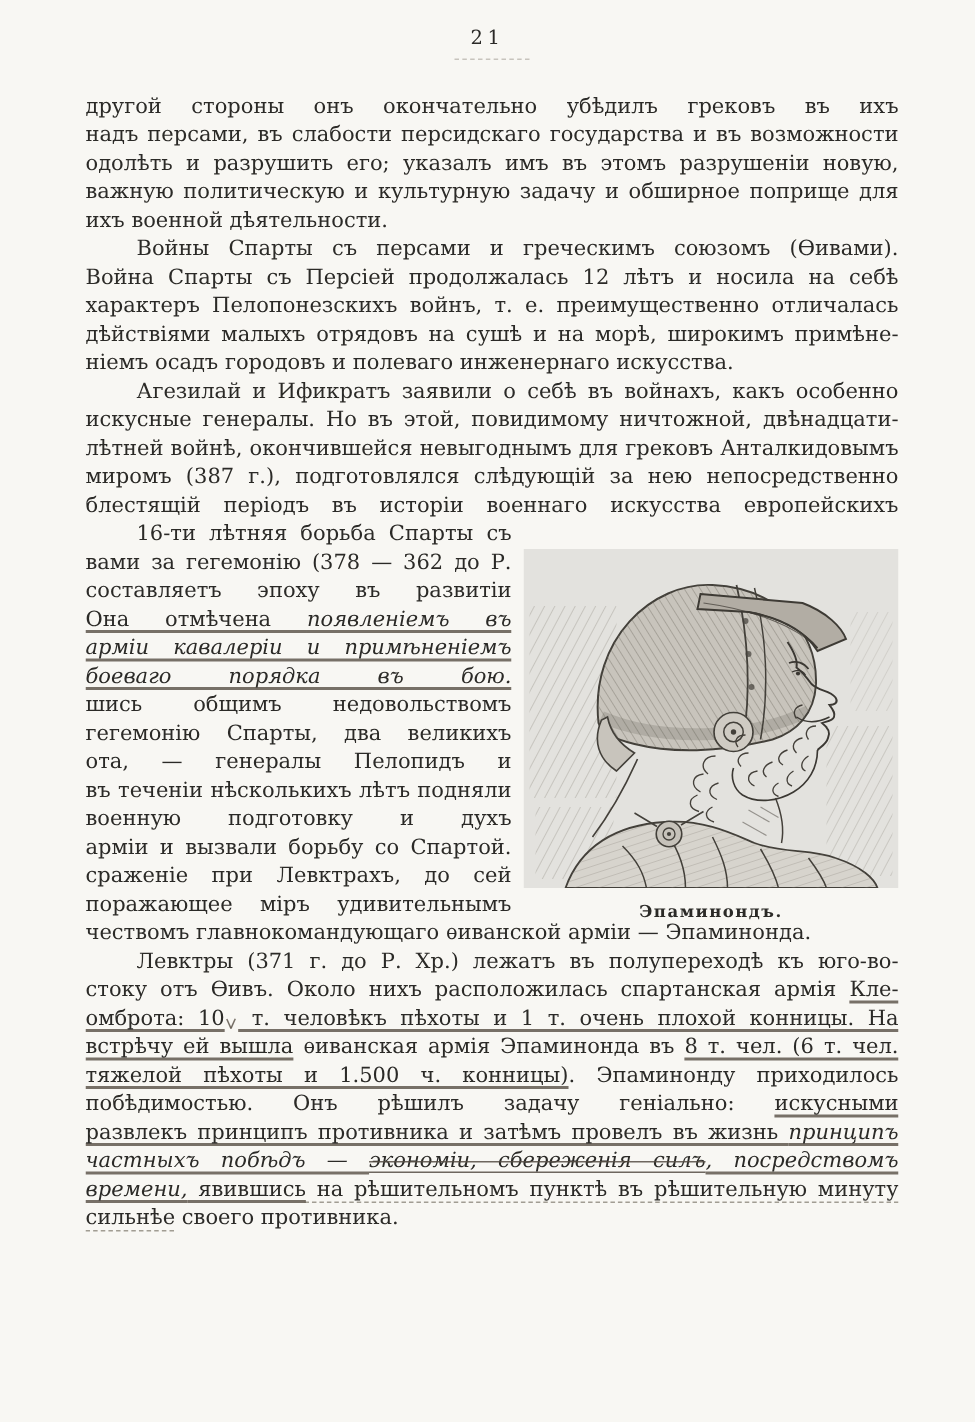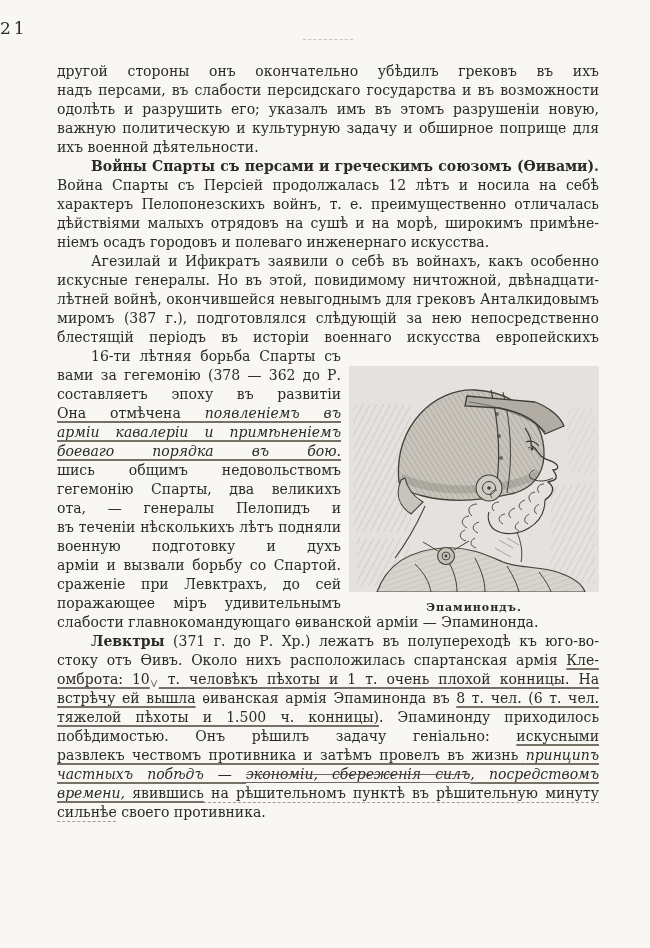--- a/index.html
+++ b/index.html
@@ -6,36 +6,36 @@
   body{
     width:650px;height:948px;
     background:#f8f7f3;color:#2b2a27;
     font-family:"DejaVu Serif","Liberation Serif",serif;
     font-size:14px;
     overflow:hidden;
   }
   .page{position:relative;width:650px;height:948px;overflow:hidden;}
   .pageno{
     position:absolute;top:18px;left:0;width:650px;
-    text-align:left;font-size:17px;letter-spacing:3px;
+    text-align:center;font-size:13px;letter-spacing:3px;
   }
   .pageno-rule{
     position:absolute;top:39px;left:303px;width:50px;height:0;
     border-top:1px dashed #b7b3ab;opacity:.75;
   }
   .textblock{position:absolute;left:57px;top:62px;width:542px;}
   .para{margin:0;padding:0;}
   .line{
     height:19px;line-height:19px;overflow:hidden;
     text-align:justify;white-space:normal;
   }
   .line.j{text-align-last:justify;}
   .line.ind{text-indent:34px;}
   #p4a{width:284px;}
-  .b{font-weight:bold;}
+  .b{font-weight:normal;}
   .i{font-style:italic;}
   .u{
     text-decoration-line:underline;
     text-decoration-color:rgba(86,78,68,.8);
     text-decoration-thickness:1.5px;
     text-underline-offset:3px;
   }
   .st{
     text-decoration-line:line-through;
     text-decoration-color:rgba(86,78,68,.85);
@@ -104,30 +104,30 @@
         <div class="line j"><span class="">шись общимъ недовольствомъ грековъ на</span></div>
         <div class="line j"><span class="">гегемонію Спарты, два великихъ патрі-</span></div>
         <div class="line j"><span class="">ота, — генералы Пелопидъ и Эпаминондъ,</span></div>
         <div class="line j"><span class="">въ теченіи нѣсколькихъ лѣтъ подняли</span></div>
         <div class="line j"><span class="">военную подготовку и духъ ѳиванской</span></div>
         <div class="line j"><span class="">арміи и вызвали борьбу со Спартой. На</span></div>
         <div class="line j"><span class="">сраженіе при Левктрахъ, до сей минуты</span></div>
         <div class="line j"><span class="">поражающее міръ удивительнымъ твор-</span></div>
       </div>
     <div class="para" id="p4b">
-        <div class="line"><span class="">слабости  главнокомандующаго  ѳиванской  арміи — Эпаминонда.</span></div>
+        <div class="line"><span class="">чествомъ  главнокомандующаго  ѳиванской  арміи — Эпаминонда.</span></div>
       </div>
     <div class="para" id="p5">
         <div class="line j ind"><span class="b">Левктры</span><span class=""> (371 г. до Р. Хр.) лежатъ въ полупереходѣ къ юго-во-</span></div>
         <div class="line j"><span class="">стоку отъ Ѳивъ. Около нихъ расположилась спартанская армія </span><span class="u">Кле-</span></div>
         <div class="line j"><span class="u">омброта: 10</span><span class="caret"></span><span class="u"> т. человѣкъ пѣхоты и 1 т. очень плохой конницы. На</span></div>
         <div class="line j"><span class="u">встрѣчу ей вышла</span><span class=""> ѳиванская армія Эпаминонда въ </span><span class="u">8 т. чел. (6 т. чел.</span></div>
         <div class="line j"><span class="u">тяжелой пѣхоты и 1.500 ч. конницы)</span><span class="">. Эпаминонду приходилось атаковать</span></div>
         <div class="line j"><span class="">побѣдимостью. Онъ рѣшилъ задачу геніально: </span><span class="u">искусными демонстраціями</span></div>
-        <div class="line j"><span class="u">развлекъ чествомъ противника и затѣмъ провелъ въ жизнь </span><span class="i u">принципъ</span></div>
+        <div class="line j"><span class="u">развлекъ принципъ противника и затѣмъ провелъ въ жизнь </span><span class="i u">принципъ</span></div>
         <div class="line j"><span class="i u">частныхъ побѣдъ — </span><span class="i u st">экономіи, сбереженія силъ</span><span class="i u">, посредствомъ выигрыша</span></div>
         <div class="line j"><span class="i u">времени,</span><span class="u"> явившись</span><span class="d"> на рѣшительномъ пунктѣ въ рѣшительную минуту</span></div>
         <div class="line"><span class="d">сильнѣе</span><span class=""> своего противника.</span></div>
       </div>
 
     <figure class="figure" style="margin:0">
       <svg class="engraving" viewBox="0 0 250 226" xmlns="http://www.w3.org/2000/svg">
         <defs>
           <pattern id="hA" width="6" height="6" patternUnits="userSpaceOnUse" patternTransform="rotate(28)">
             <line x1="0" y1="0" x2="0" y2="6" stroke="#8e897f" stroke-width="0.9"></line>

